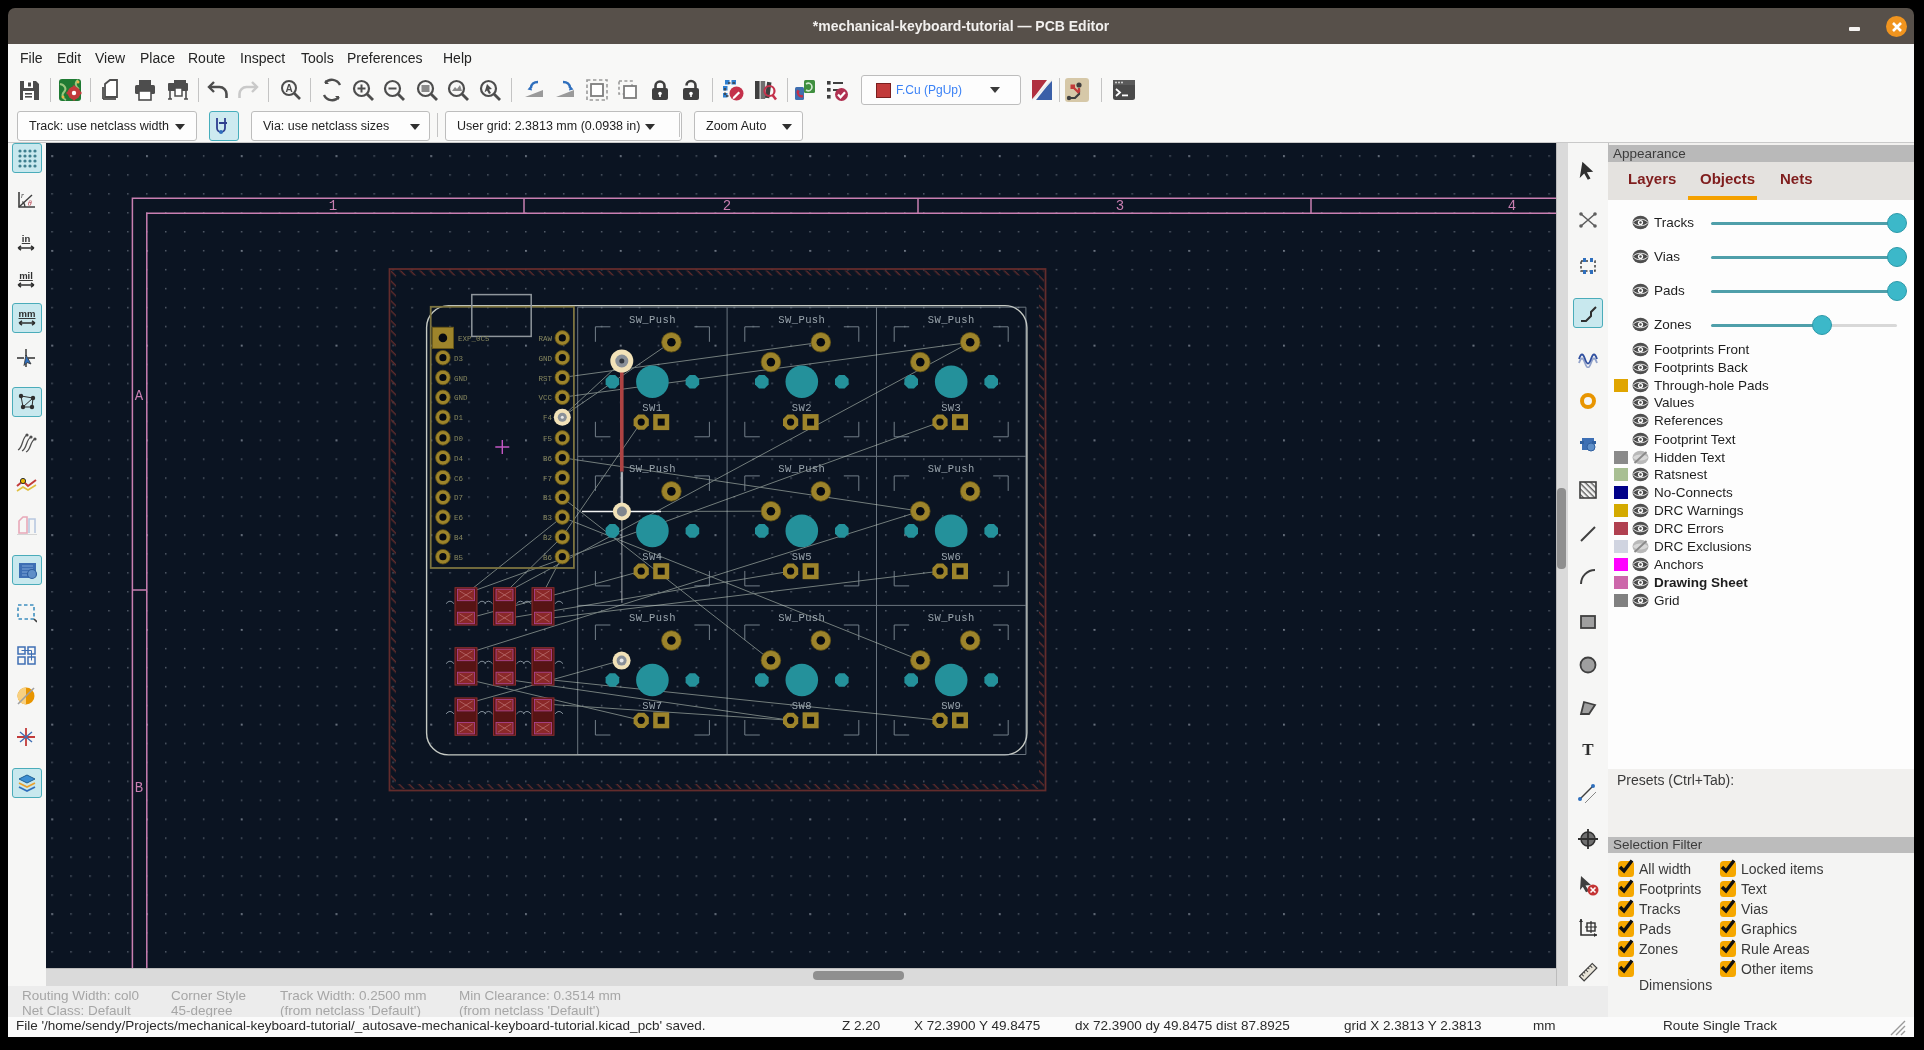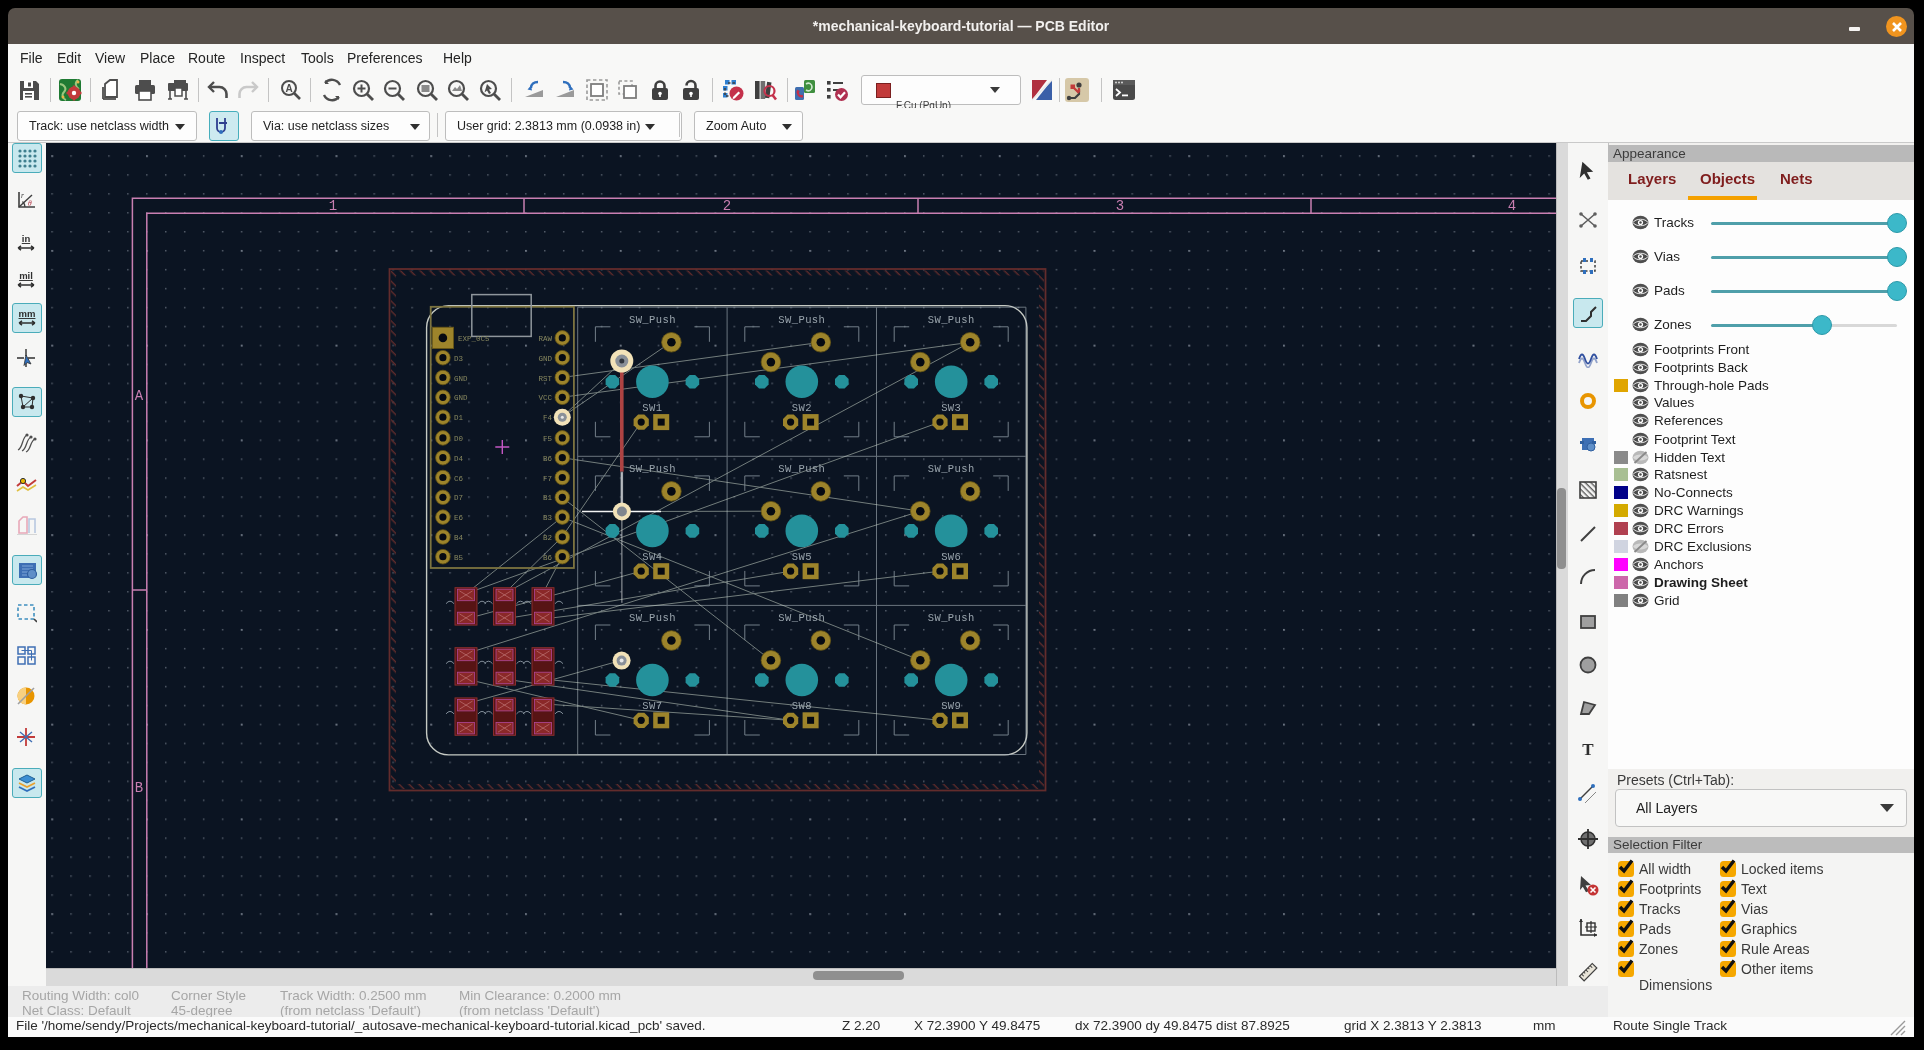--- a/index.html
+++ b/index.html
@@ -239,21 +239,21 @@
     <div class="sep1" style="left:190px;"></div>
     <div class="sep1" style="left:260px;"></div>
     <div class="sep1" style="left:302px;"></div>
     <div class="sep1" style="left:503px;"></div>
     <div class="sep1" style="left:704px;"></div>
     <div class="sep1" style="left:779px;"></div>
     <div class="sep1" style="left:1051px;"></div>
     <div class="sep1" style="left:1093px;"></div>
     <div style="position:absolute;left:853px;top:3px;width:160px;height:30px;background:#fdfdfd;border:1px solid #bdbdbd;border-radius:3px;">
       <div style="position:absolute;left:14px;top:7px;width:15px;height:15px;background:#c23b3b;border:1px solid #7a1f1f;"></div>
-      <div style="position:absolute;left:34px;top:16px;font-size:10px;color:#404040;line-height:28px;">F.Cu (PgUp)</div>
+      <div style="position:absolute;left:34px;top:0;font-size:12px;color:#3b82f6;line-height:28px;">F.Cu (PgUp)</div>
       <div class="arrowdn" style="left:128px;top:11px;"></div>
     </div>
   </div>
 <div class="abs toolbar2">
     <div class="combo2" style="left:9px;width:180px;">
       <span style="position:absolute;left:11px;">Track: use netclass width</span>
       <div class="arrowdn" style="left:157px;top:12px;border-top-color:#2f2f2f;"></div>
     </div>
     <div style="position:absolute;left:201px;top:3px;width:30px;height:30px;background:#cdeaf0;border:1.5px solid #46aebc;border-radius:3px;">
       <svg width="22" height="22" viewBox="0 0 22 22" style="position:absolute;left:3px;top:3px;" xmlns="http://www.w3.org/2000/svg">
@@ -922,34 +922,34 @@
   </div>
 <div class="abs canvasph"></div>
 <div class="abs hscroll"></div>
 <div class="abs hthumb"></div>
 <div class="abs vscroll"></div>
 <div class="abs vthumb"></div>
 <div class="abs statusgray">
     <div class="sgt" style="left:14px;top:2px;">Routing Width: col0</div>
     <div class="sgt" style="left:163px;top:2px;">Corner Style</div>
     <div class="sgt" style="left:272px;top:2px;">Track Width: 0.2500 mm</div>
-    <div class="sgt" style="left:451px;top:2px;">Min Clearance: 0.2000 mm</div>
+    <div class="sgt" style="left:451px;top:2px;">Min Clearance: 0.3514 mm</div>
     <div class="sgt" style="left:14px;top:17px;">Net Class: Default</div>
     <div class="sgt" style="left:163px;top:17px;">45-degree</div>
     <div class="sgt" style="left:272px;top:17px;">(from netclass 'Default')</div>
     <div class="sgt" style="left:451px;top:17px;">(from netclass 'Default')</div>
   </div>
 <div class="abs statuswhite">
     <div class="swt" style="left:8px;">File '/home/sendy/Projects/mechanical-keyboard-tutorial/_autosave-mechanical-keyboard-tutorial.kicad_pcb' saved.</div>
     <div class="swt" style="left:834px;">Z 2.20</div>
     <div class="swt" style="left:906px;">X 72.3900  Y 49.8475</div>
     <div class="swt" style="left:1067px;">dx 72.3900  dy 49.8475  dist 87.8925</div>
     <div class="swt" style="left:1336px;">grid X 2.3813  Y 2.3813</div>
     <div class="swt" style="left:1525px;">mm</div>
-    <div class="swt" style="left:1605px;">Route Single Track</div>
+    <div class="swt" style="left:1655px;">Route Single Track</div>
     <svg width="16" height="16" style="position:absolute;left:1882px;top:3px;" viewBox="0 0 16 16">
       <path d="M15 1L1 15M15 6L6 15M15 11l-4 4" stroke="#9a9a9a" stroke-width="1.4"></path>
     </svg>
   </div>
 <div class="abs dock"></div>
 <div class="abs apphdr">Appearance</div>
 <div class="abs tabsrow">
     <span class="tab" style="left:20px;">Layers</span>
     <span class="tab" style="left:92px;">Objects</span>
     <span class="tab" style="left:172px;">Nets</span>
@@ -1140,21 +1140,20 @@
         <ellipse cx="8.5" cy="7.5" rx="8" ry="6.8" fill="#4f4f4f"></ellipse>
         <path d="M1 7.5C3.5 3.2 13.5 3.2 16 7.5C13.5 11.8 3.5 11.8 1 7.5Z" fill="#4a4a4a" stroke="#e8e8e8" stroke-width="1"></path>
         <circle cx="8.5" cy="7.5" r="2.6" fill="#fff"></circle>
         <circle cx="8.5" cy="7.5" r="1.2" fill="#4a4a4a"></circle>
       </svg>
       <div class="olabel">Grid</div>
     </div>
   </div>
 <div class="abs presets">
     <div style="position:absolute;left:9px;top:3px;font-size:14px;color:#3a3a3a;">Presets (Ctrl+Tab):</div>
-    <div class="combo">All Layers<div class="arrowdn" style="left:264px;top:14px;border-left-width:7px;border-right-width:7px;border-top-width:8px;"></div></div>
   </div>
 <div class="abs selhdr">Selection Filter</div>
 <div class="abs selpane">
     <div class="cb" style="left:10px;top:8px;">
       <svg width="18" height="18" viewBox="0 0 18 18" style="position:absolute;left:-1px;top:-3px;" xmlns="http://www.w3.org/2000/svg">
         <path d="M3 9l4 4L15 2.5" stroke="#111" stroke-width="3.4" fill="none"></path>
       </svg>
     </div>
     <div class="cblabel" style="left:31px;top:8px;">All width</div>
     <div class="cb" style="left:112px;top:8px;">

